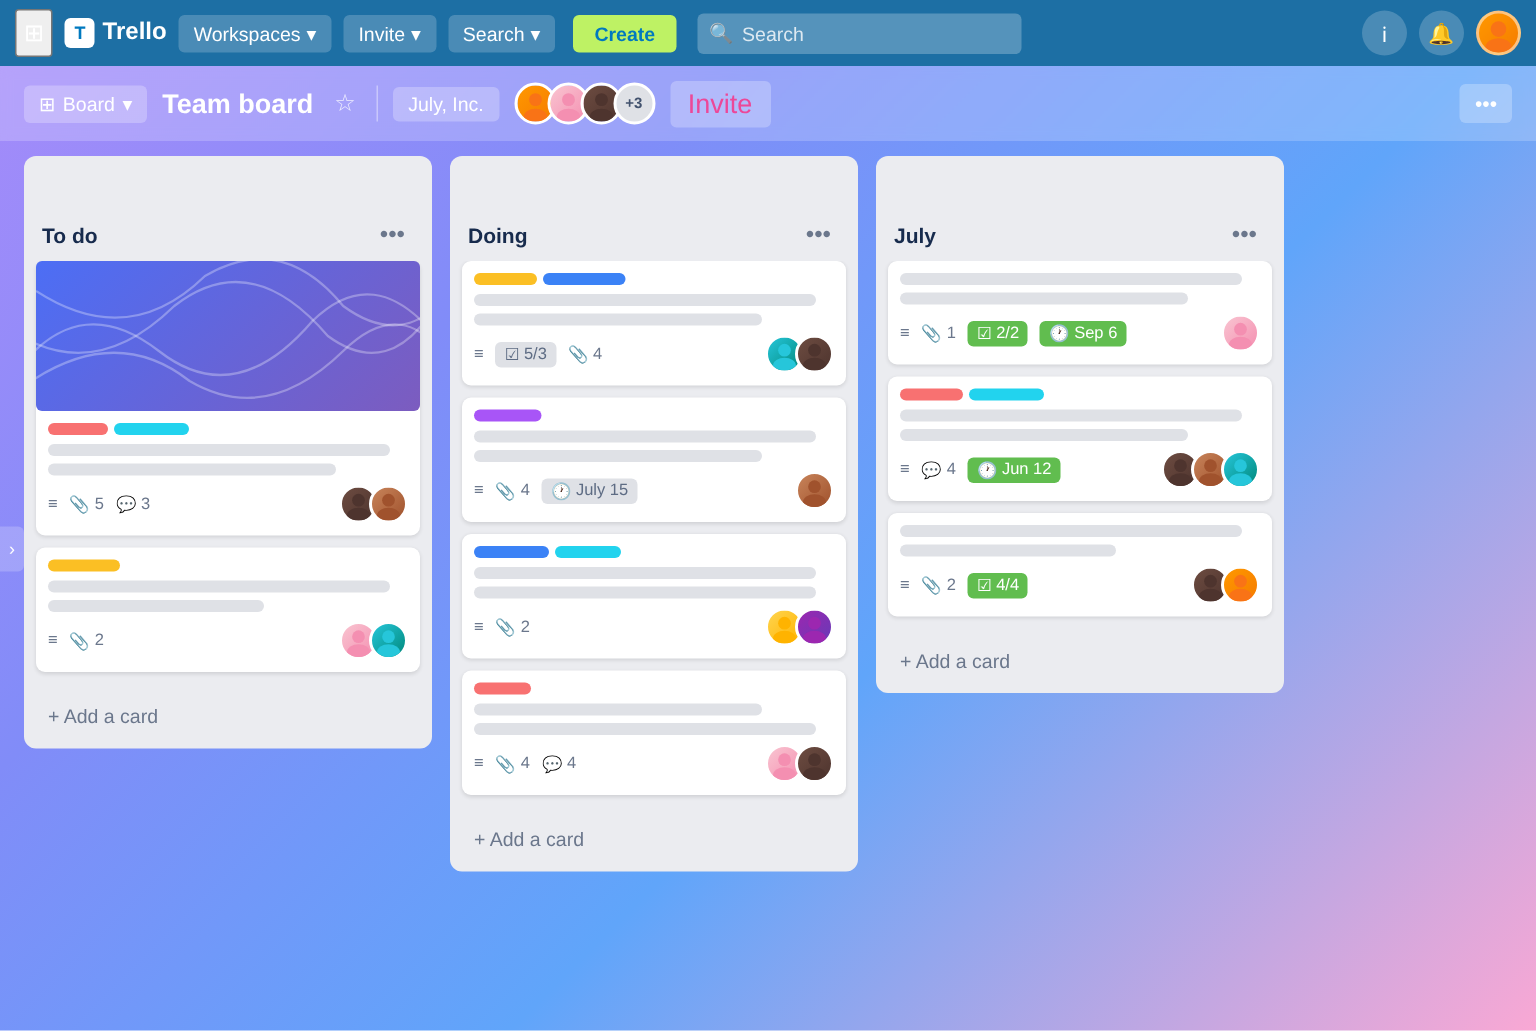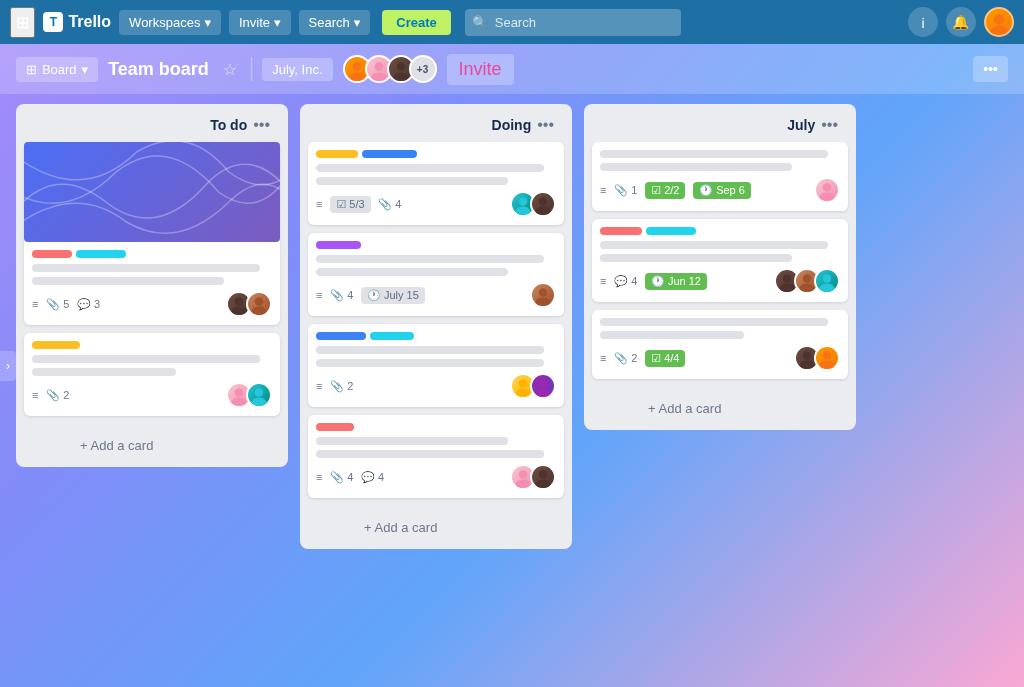--- a/index.html
+++ b/index.html
@@ -33,25 +33,25 @@
     .plus-badge { width: 28px; height: 28px; border-radius: 50%; background: #dfe1e6; border: 2px solid white; margin-left: -6px; display: flex; align-items: center; justify-content: center; font-size: 10px; color: #42526e; font-weight: 600; cursor: pointer; }
     .invite-btn { color: #ec4899; background: rgba(255,255,255,0.25); border: none; border-radius: 4px; padding: 5px 12px; font-size: 18px; cursor: pointer; }
     .more-btn { color: white; background: rgba(255,255,255,0.25); border: none; border-radius: 4px; padding: 5px 10px; font-size: 14px; cursor: pointer; margin-left: auto; }
     .collapse-btn { color: white; background: rgba(255,255,255,0.2); border: none; border-radius: 0 4px 4px 0; padding: 8px 6px; cursor: pointer; font-size: 12px; }
 
     
     .board-content { display: flex; padding: 10px 16px; gap: 12px; height: calc(687px - 94px); overflow-x: auto; align-items: flex-start; }
 
     
     .column { width: 272px; min-width: 272px; background: #ebecf0; border-radius: 8px; display: flex; flex-direction: column; max-height: calc(687px - 110px); }
-    .column-header { display: flex; align-items: center; justify-content: flex-end; padding: 10px 12px 6px; }
+    .column-header { display: flex; align-items: center; justify-content: space-between; padding: 10px 12px 6px; margin-top: 32px; }
     .column-title { font-size: 14px; font-weight: 600; color: #172b4d; }
     .column-menu-btn { background: none; border: none; cursor: pointer; color: #6b778c; font-size: 16px; padding: 2px 6px; border-radius: 4px; }
     .column-cards { padding: 0 8px; overflow-y: auto; flex: 1; }
-    .column-footer { padding: 8px; margin-left: 48px; }
+    .column-footer { padding: 8px; }
     .add-card-btn { background: none; border: none; color: #6b778c; font-size: 13px; cursor: pointer; padding: 6px 8px; border-radius: 4px; display: flex; align-items: center; gap: 5px; width: 100%; }
 
     
     .card { background: white; border-radius: 6px; margin-bottom: 8px; padding: 8px; box-shadow: 0 1px 3px rgba(0,0,0,0.12); cursor: pointer; position: relative; }
     .card-cover { border-radius: 4px; margin: -8px -8px 8px; height: 100px; overflow: hidden; }
     .card-cover-img { width: 100%; height: 100%; background: linear-gradient(135deg, #4c6ef5, #7c5cbf); display: flex; align-items: center; justify-content: center; position: relative; overflow: hidden; }
     .card-cover-lines { position: absolute; width: 100%; height: 100%; }
     .card-cover-lines path { fill: none; stroke: rgba(255,255,255,0.3); stroke-width: 1.5; }
 
     .card-labels { display: flex; gap: 4px; margin-bottom: 6px; flex-wrap: wrap; }

